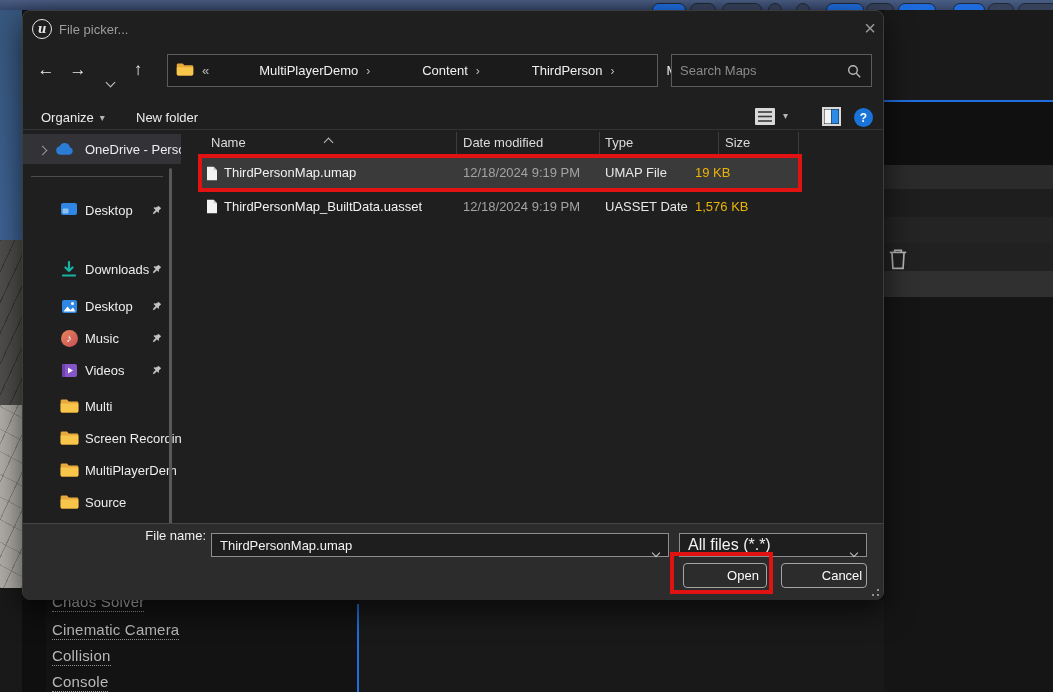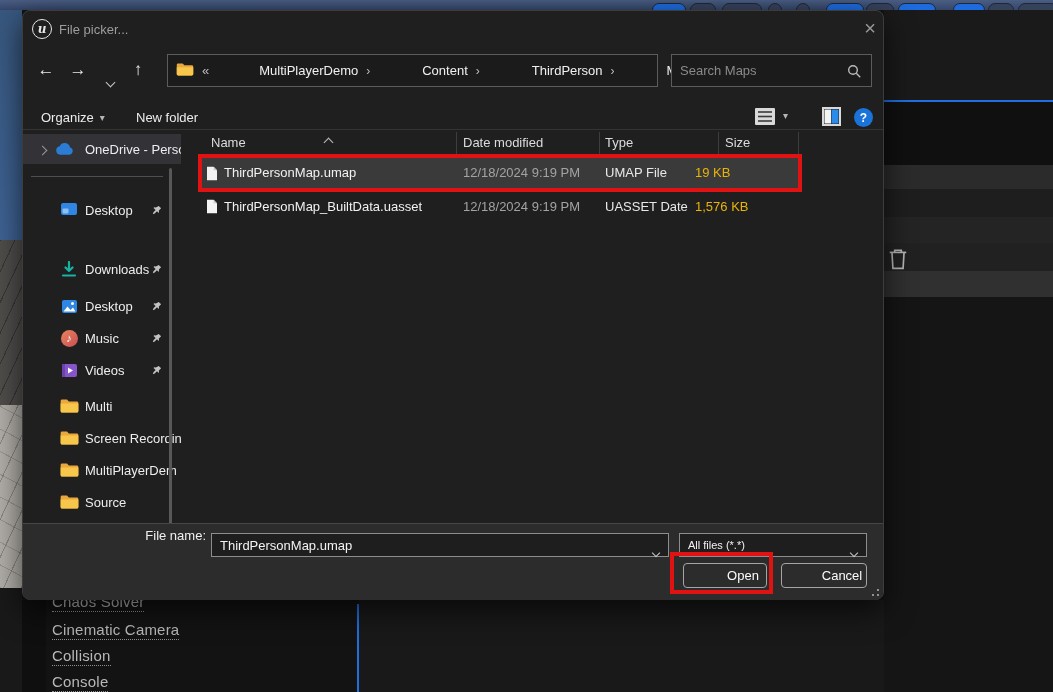--- a/index.html
+++ b/index.html
@@ -85,21 +85,21 @@
   .file-row .fsize { position:absolute; right:10px; width:95px; font-size:13px; color:#eab308; }
   .file-ico { position:absolute; left:6px; }
 
   
   #footer { left:0; top:512px; width:860px; height:77px; background:#2c2c2c; border-top:1px solid #464646;
             border-radius:0 0 8px 8px; }
   #fn-label { position:absolute; left:96px; top:517px; width:87px; text-align:right; font-size:13px; color:#f0f0f0; }
   .combo { position:absolute; top:510px; height:24px; background:#1e1e1e; border:1px solid #8d8d8d; }
   .combo input { position:absolute; left:8px; top:0; width:420px; height:22px; background:transparent; border:none;
                  outline:none; color:#f2f2f2; font-size:13px; font-family:inherit; }
-  .combo .val { position:absolute; left:8px; top:0; height:26px; line-height:22px; font-size:11px; color:#f2f2f2; white-space:nowrap; }
+  .combo .val { position:absolute; left:8px; top:0; height:26px; line-height:22px; font-size:16px; color:#f2f2f2; white-space:nowrap; }
   .combo-chev { position:absolute; right:9px; top:8px; }
   .dlg-btn { position:absolute; top:540px; height:25px; background:#2c2c2c; border:1px solid #a5a5a5; border-radius:4px;
              color:#fbfbfb; font-size:13px; display:flex; align-items:center; justify-content:center; cursor:pointer;padding-left:36px; }
   #resize-grip { position:absolute; right:4px; bottom:3px; width:11px; height:11px; cursor:nwse-resize; }
   #resize-grip i { position:absolute; width:2px; height:2px; background:#909090; }
 
   .annotation { position:absolute; border:4px solid #e01212; z-index:20; pointer-events:none; }
 </style>
 </head>
 <body>

